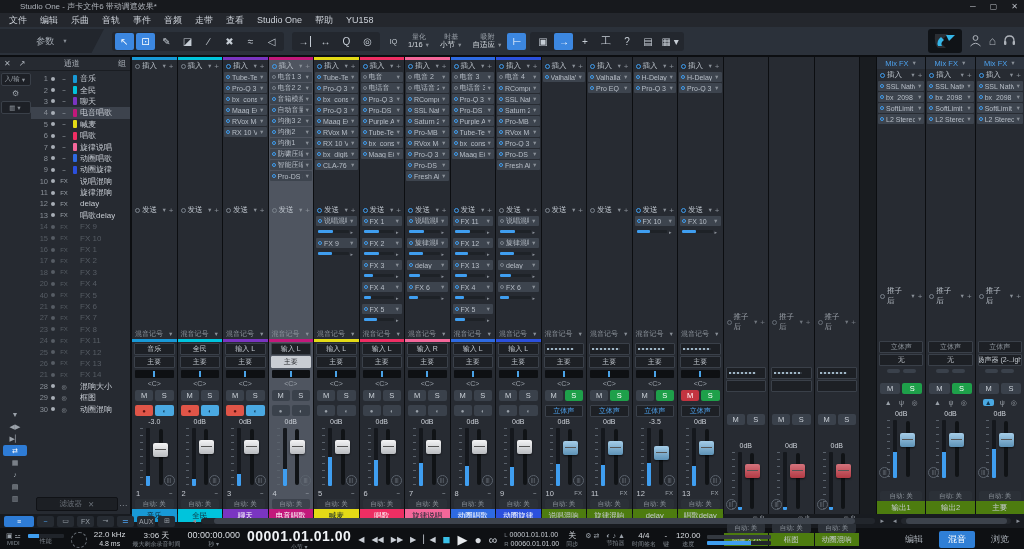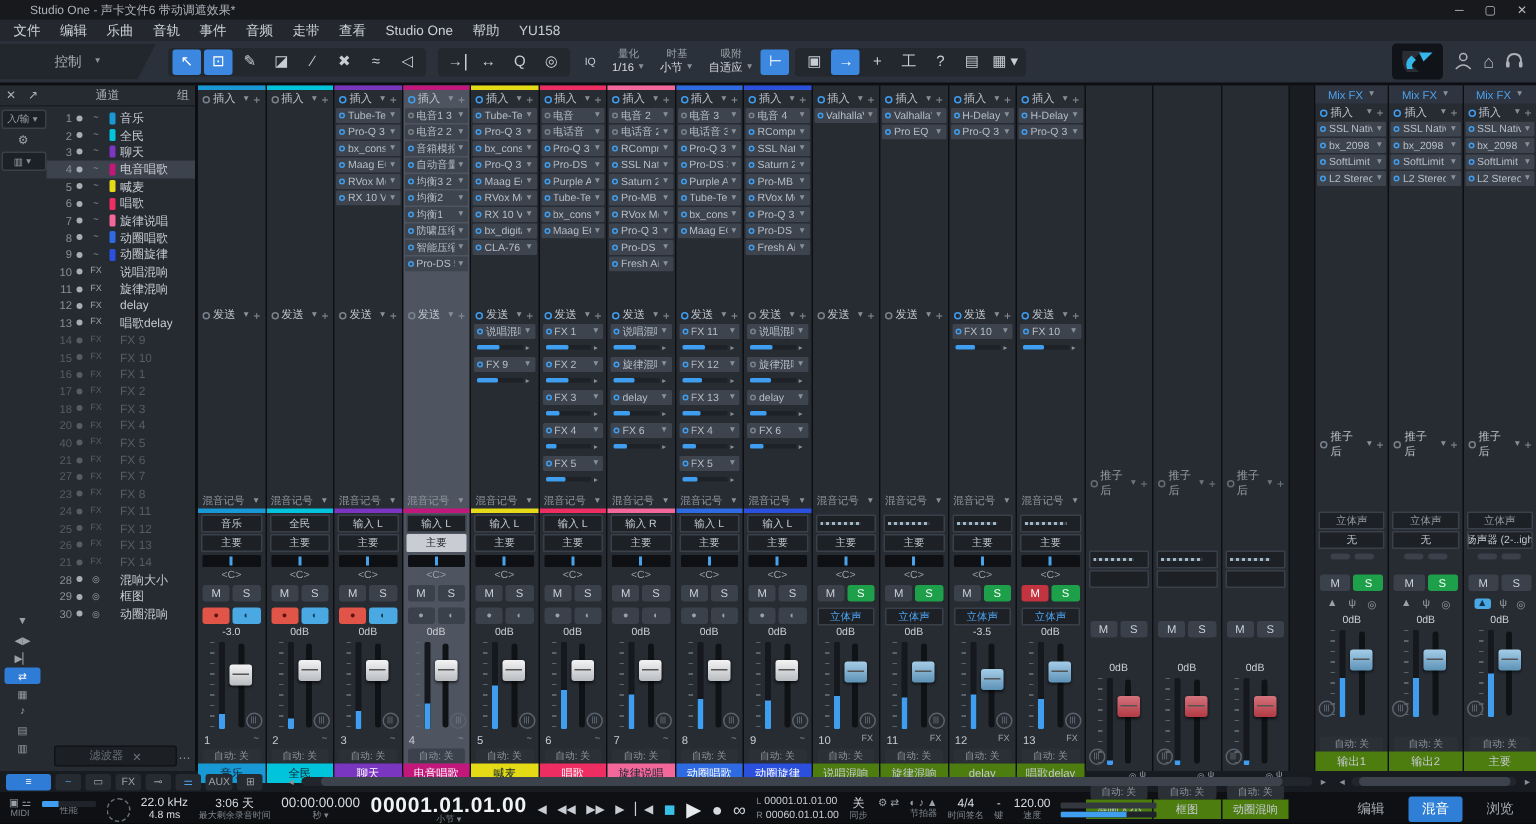--- a/index.html
+++ b/index.html
@@ -180,21 +180,21 @@
       <span>音频</span>
       <span>走带</span>
       <span>查看</span>
       <span>Studio One</span>
       <span>帮助</span>
       <span>YU158</span>
     </div>
 
   <div class="toolbar">
     <div class="tb-drop">
-      <span>控制</span>
+      <span>参数</span>
         <span class="caret">▼</span>
     </div>
     <div class="tb-group" id="tb-tools">
         <span class="tbtn on">
           <span>↖</span>
         </span>
         <span class="tbtn on">
           <span>⊡</span>
         </span>
         <span class="tbtn">

